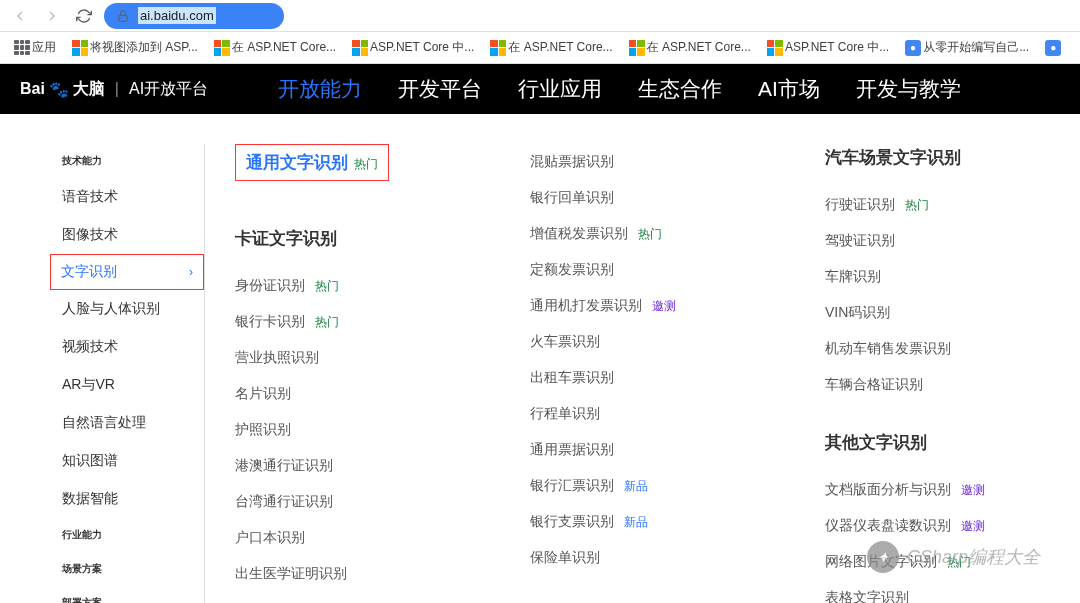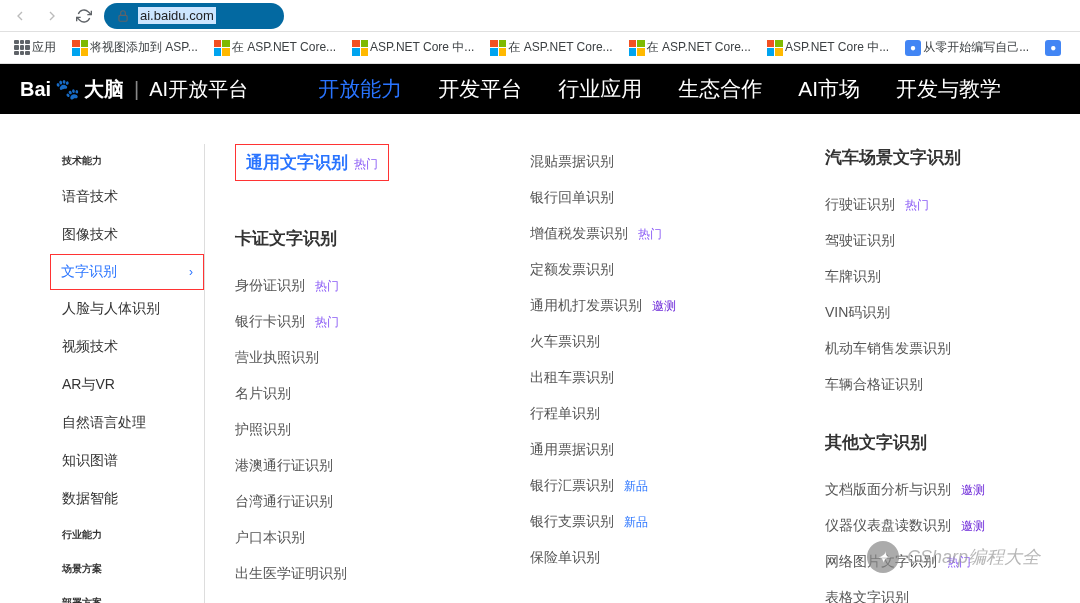--- a/index.html
+++ b/index.html
@@ -1,53 +1,53 @@
 <!DOCTYPE html>
 <html><head>
   <meta charset="utf-8">
   <style>
     * { margin: 0; padding: 0; box-sizing: border-box; }
     body { font-family: "Microsoft YaHei", "PingFang SC", Arial, sans-serif; font-size: 14px; color: #333; background: #fff; width: 1080px; }
     
     .browser-bar { display: flex; align-items: center; height: 32px; padding: 0 8px; gap: 8px; border-bottom: 1px solid #e0e0e0; background: #fff; }
     .nav-btn { width: 24px; height: 24px; display: flex; align-items: center; justify-content: center; color: #5f6368; cursor: pointer; }
     .nav-btn.disabled { color: #bbb; }
-    .addr-bar { flex: 0 0 auto; display: flex; align-items: center; background: #0369a1; border-radius: 14px; height: 26px; padding: 0 12px; gap: 8px; min-width: 180px; }
+    .addr-bar { flex: 0 0 auto; display: flex; align-items: center; background: #3b82f6; border-radius: 14px; height: 26px; padding: 0 12px; gap: 8px; min-width: 180px; }
     .lock-icon { width: 14px; height: 14px; color: #5f6368; }
     .url-text { font-size: 13px; color: #202124; background: #cce5ff; padding: 1px 2px; }
     
     .bookmarks-bar { display: flex; align-items: center; height: 32px; padding: 0 8px; gap: 4px; background: #fff; border-bottom: 1px solid #e0e0e0; }
     .bm-item { display: flex; align-items: center; gap: 2px; padding: 4px 6px; font-size: 12px; color: #3c4043; cursor: pointer; white-space: nowrap; }
     .bm-icon { width: 16px; height: 16px; display: grid; grid-template-columns: 1fr 1fr; grid-template-rows: 1fr 1fr; gap: 1px; }
     .bm-icon span:nth-child(1){background:#f25022}.bm-icon span:nth-child(2){background:#7fba00}.bm-icon span:nth-child(3){background:#00a4ef}.bm-icon span:nth-child(4){background:#ffb900}
     .bm-apps-icon { width: 16px; height: 16px; display: grid; grid-template-columns: repeat(3,1fr); grid-template-rows: repeat(3,1fr); gap: 1px; }
     .bm-apps-icon span { background: #5f6368; border-radius: 1px; }
     .bm-blue-icon { width:16px; height:16px; background:#4285f4; border-radius:3px; display:flex; align-items:center; justify-content:center; color:#fff; font-size:10px; }
     
     .top-nav { display: flex; align-items: center; height: 50px; background: #000; padding: 0 20px; gap: 30px; }
-    .logo-area { display: flex; align-items: center; gap: 10px; color: #fff; font-size: 20px; }
+    .logo-area { display: flex; align-items: center; gap: 10px; color: #fff; font-size: 16px; }
     .logo-mark { display:flex; align-items:center; gap:4px; font-weight:bold; }
     .logo-divider { color:#888; }
     .nav-links { display: flex; gap: 36px; margin-left: 40px; }
     .nav-link { color: #fff; font-size: 21px; cursor: pointer; }
     .nav-link.active { color: #2974ff; }
     
     .main-content { display: flex; padding: 30px 20px 20px 50px; }
     .sidebar { width: 155px; border-right: 1px solid #ddd; padding-right: 0; }
     .side-item { padding: 10px 12px; font-size: 14px; color: #333; cursor: pointer; }
     .side-item.bold { font-weight: bold; font-size: 10px; }
     .side-item.highlighted { border: 1px solid #f33; color: #2974ff; display: flex; justify-content: space-between; align-items: center; padding: 8px 10px; }
     .side-arrow { color: #2974ff; font-size: 12px; }
     
     .columns { display: flex; flex: 1; padding-left: 30px; gap: 60px; }
     .col { flex: 1; min-width: 0; }
     .col-title { font-size: 17px; font-weight: bold; color: #333; margin-bottom: 18px; padding-top: 2px; }
     .col-title.highlighted { color: #2974ff; border: 1px solid #f33; display: inline-block; padding: 6px 10px; }
     .badge { font-size: 12px; font-weight: normal; margin-left: 6px; }
-    .badge.hot { color: #8b5cf6; }
+    .badge.hot { color: #15803d; }
     .badge.new { color: #2974ff; }
     .badge.invite { color: #6d28d9; }
     .item-list { list-style: none; }
     .item-list li { padding: 9px 0; font-size: 14px; color: #555; cursor: pointer; }
     .section-gap { margin-top: 26px; }
     .watermark { position: absolute; right: 40px; bottom: 30px; display:flex; align-items:center; gap:8px; color:#999; font-size:18px; font-style:italic; opacity:0.7; }
     .wm-icon { width:32px; height:32px; background:#888; border-radius:50%; display:flex; align-items:center; justify-content:center; color:#fff; font-size:16px; }
   </style>
 </head>
 <body>

